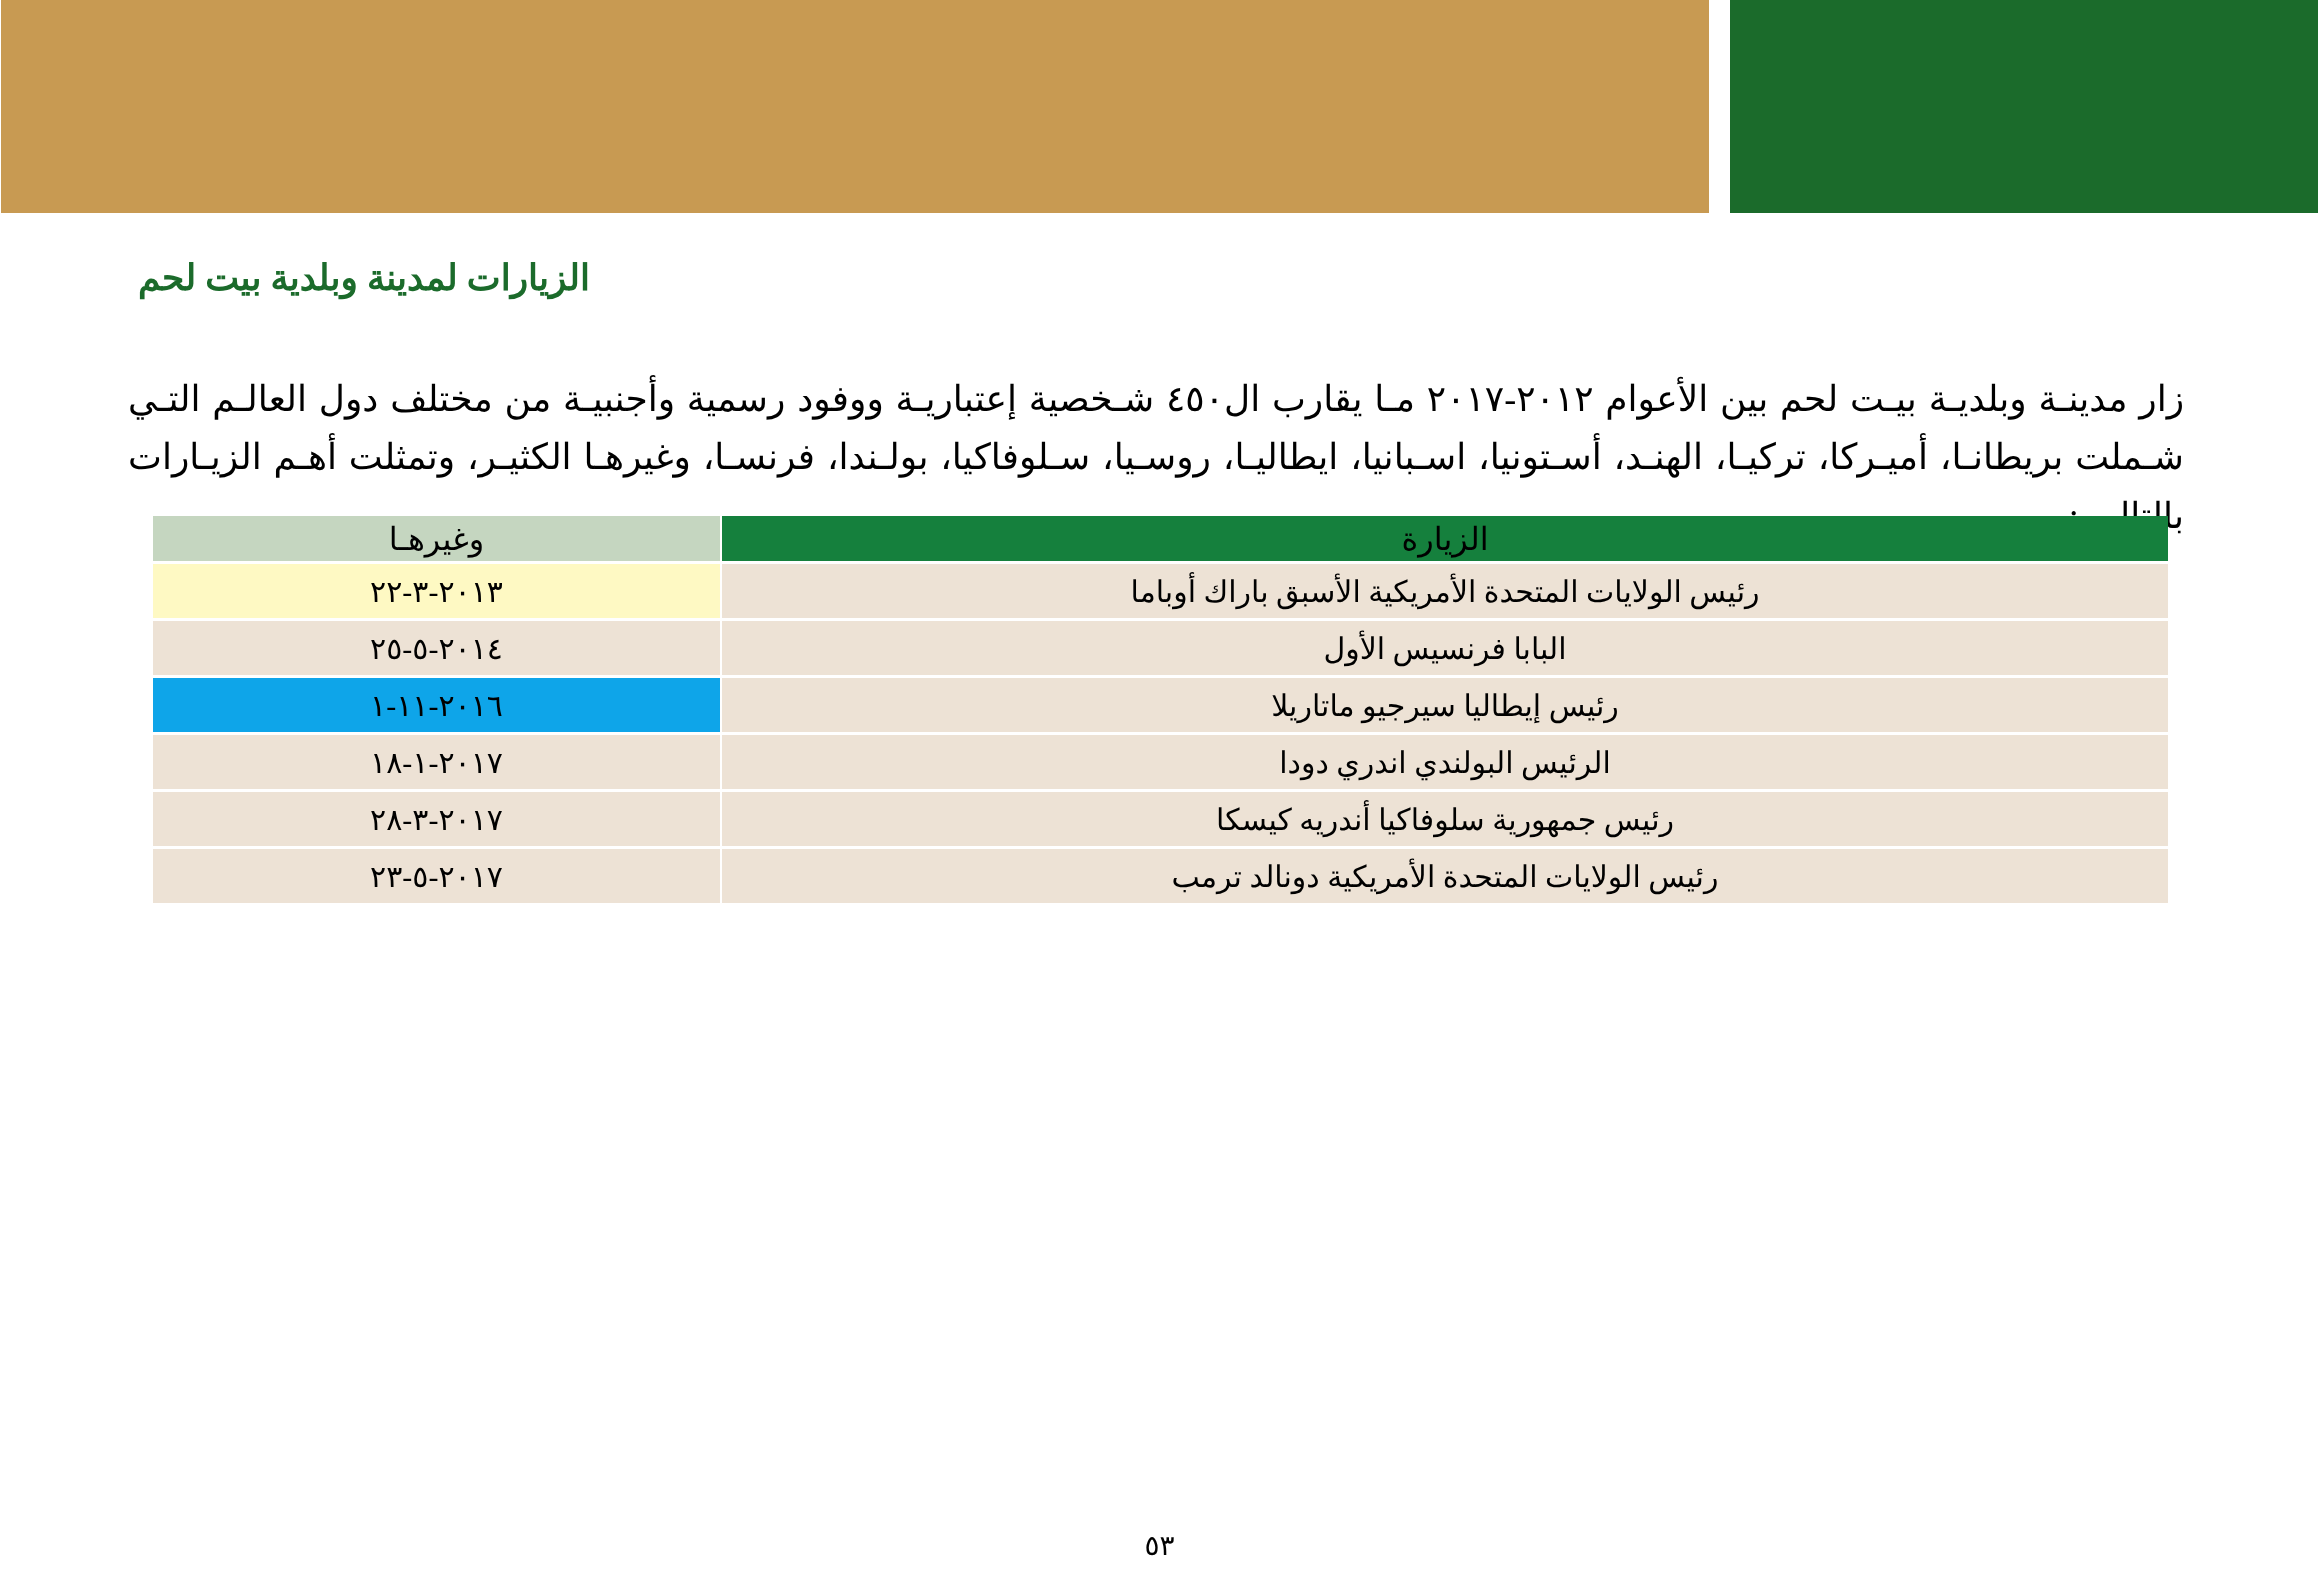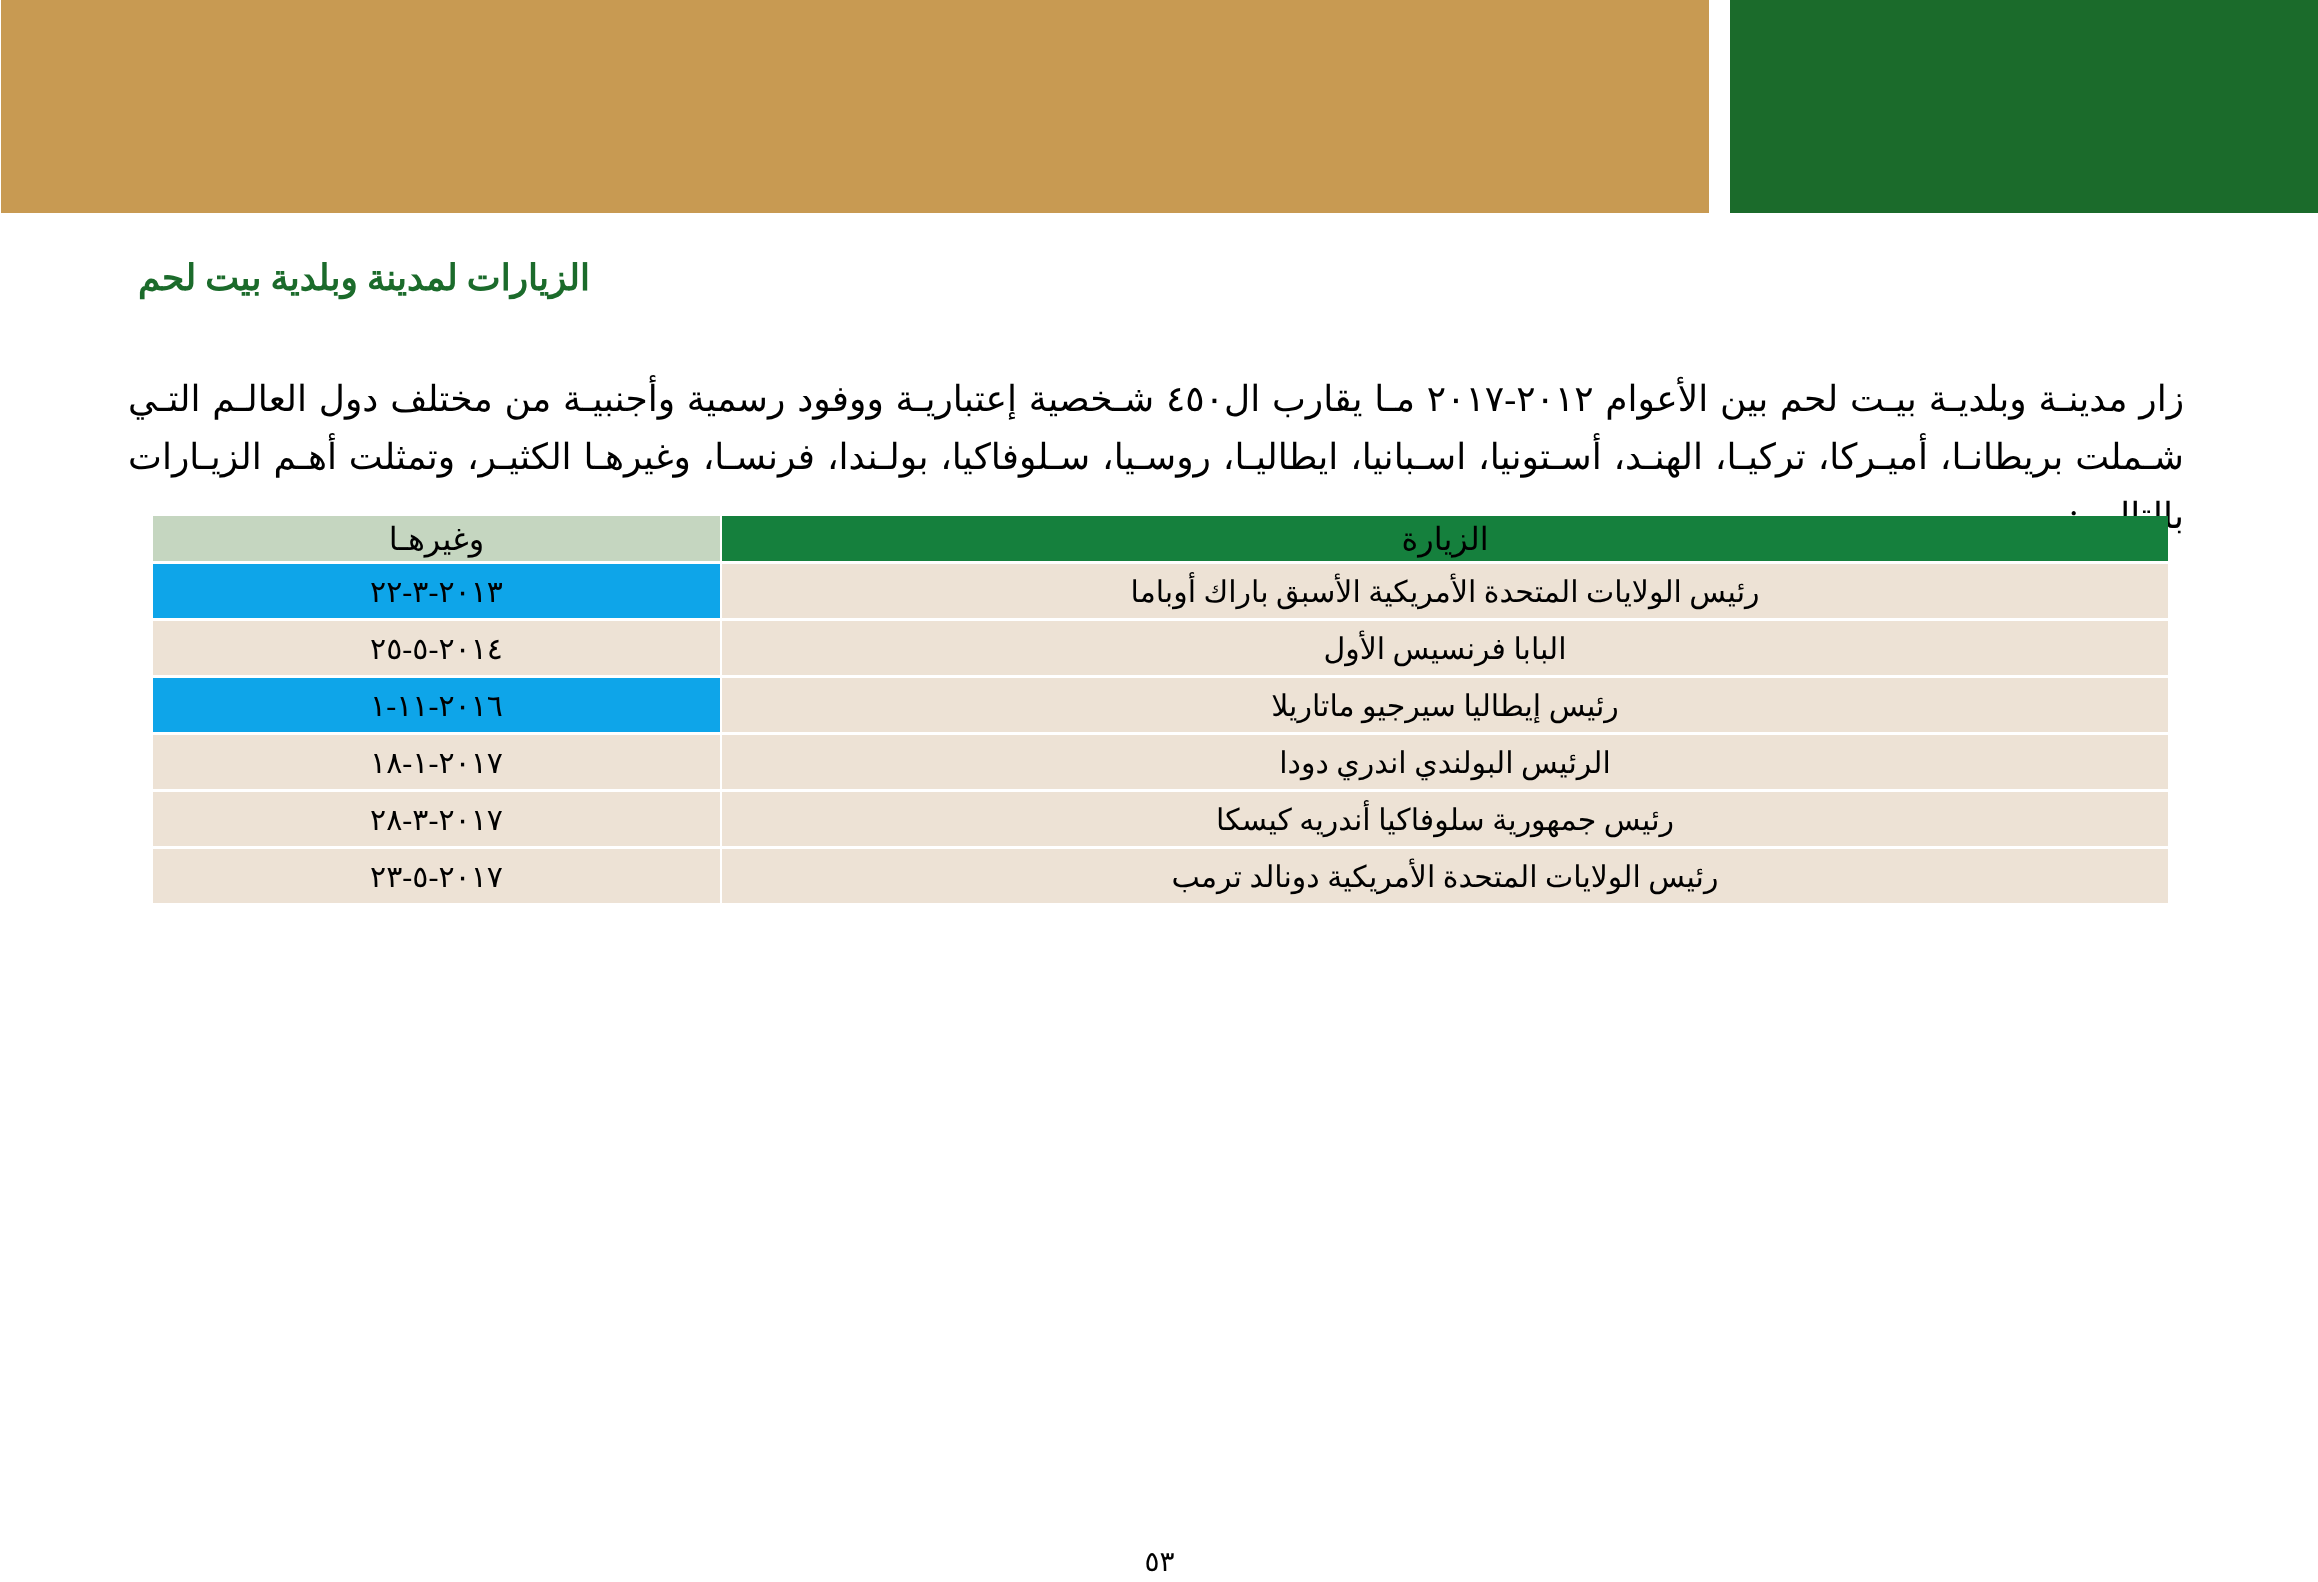--- a/index.html
+++ b/index.html
@@ -103,21 +103,21 @@
     height: 54px;
     font-size: 30px;
   }
   td.cell-date {
     letter-spacing: 1.3px;
   }
 
   
   #page-number {
     position: absolute;
-    bottom: 4px;
+    bottom: 20px;
     left: 0;
     width: 2319px;
     text-align: center;
     font-size: 28px;
     color: #000000;
     direction: rtl;
   }
 </style>
 </head>
 <body>
@@ -139,21 +139,21 @@
   <thead>
     <tr>
       <th style="background: #15803d;">الزيارة</th>
       <th style="background: rgb(197, 214, 192);">وغيرهـا</th>
     </tr>
   </thead>
   <tbody id="visits-table-body">
 
   <tr>
         <td class="cell-visit" style="background: rgb(237, 226, 213);">رئيس الولايات المتحدة الأمريكية الأسبق باراك أوباما</td>
-        <td class="cell-date" style="background: #0ea5e9; text-align: center;">٢٠١٣-٣-٢٢</td>
+        <td class="cell-date" style="background: #fef9c3; text-align: center;">٢٠١٣-٣-٢٢</td>
       </tr>
       <tr>
         <td class="cell-visit" style="background: rgb(237, 226, 213);">البابا فرنسيس الأول</td>
         <td class="cell-date" style="background: rgb(237, 226, 213);">٢٠١٤-٥-٢٥</td>
       </tr>
       <tr>
         <td class="cell-visit" style="background: rgb(237, 226, 213);">رئيس إيطاليا سيرجيو  ماتاريلا</td>
         <td class="cell-date" style="background: #0ea5e9; margin-top: 28px;">٢٠١٦-١١-١</td>
       </tr>
       <tr>

